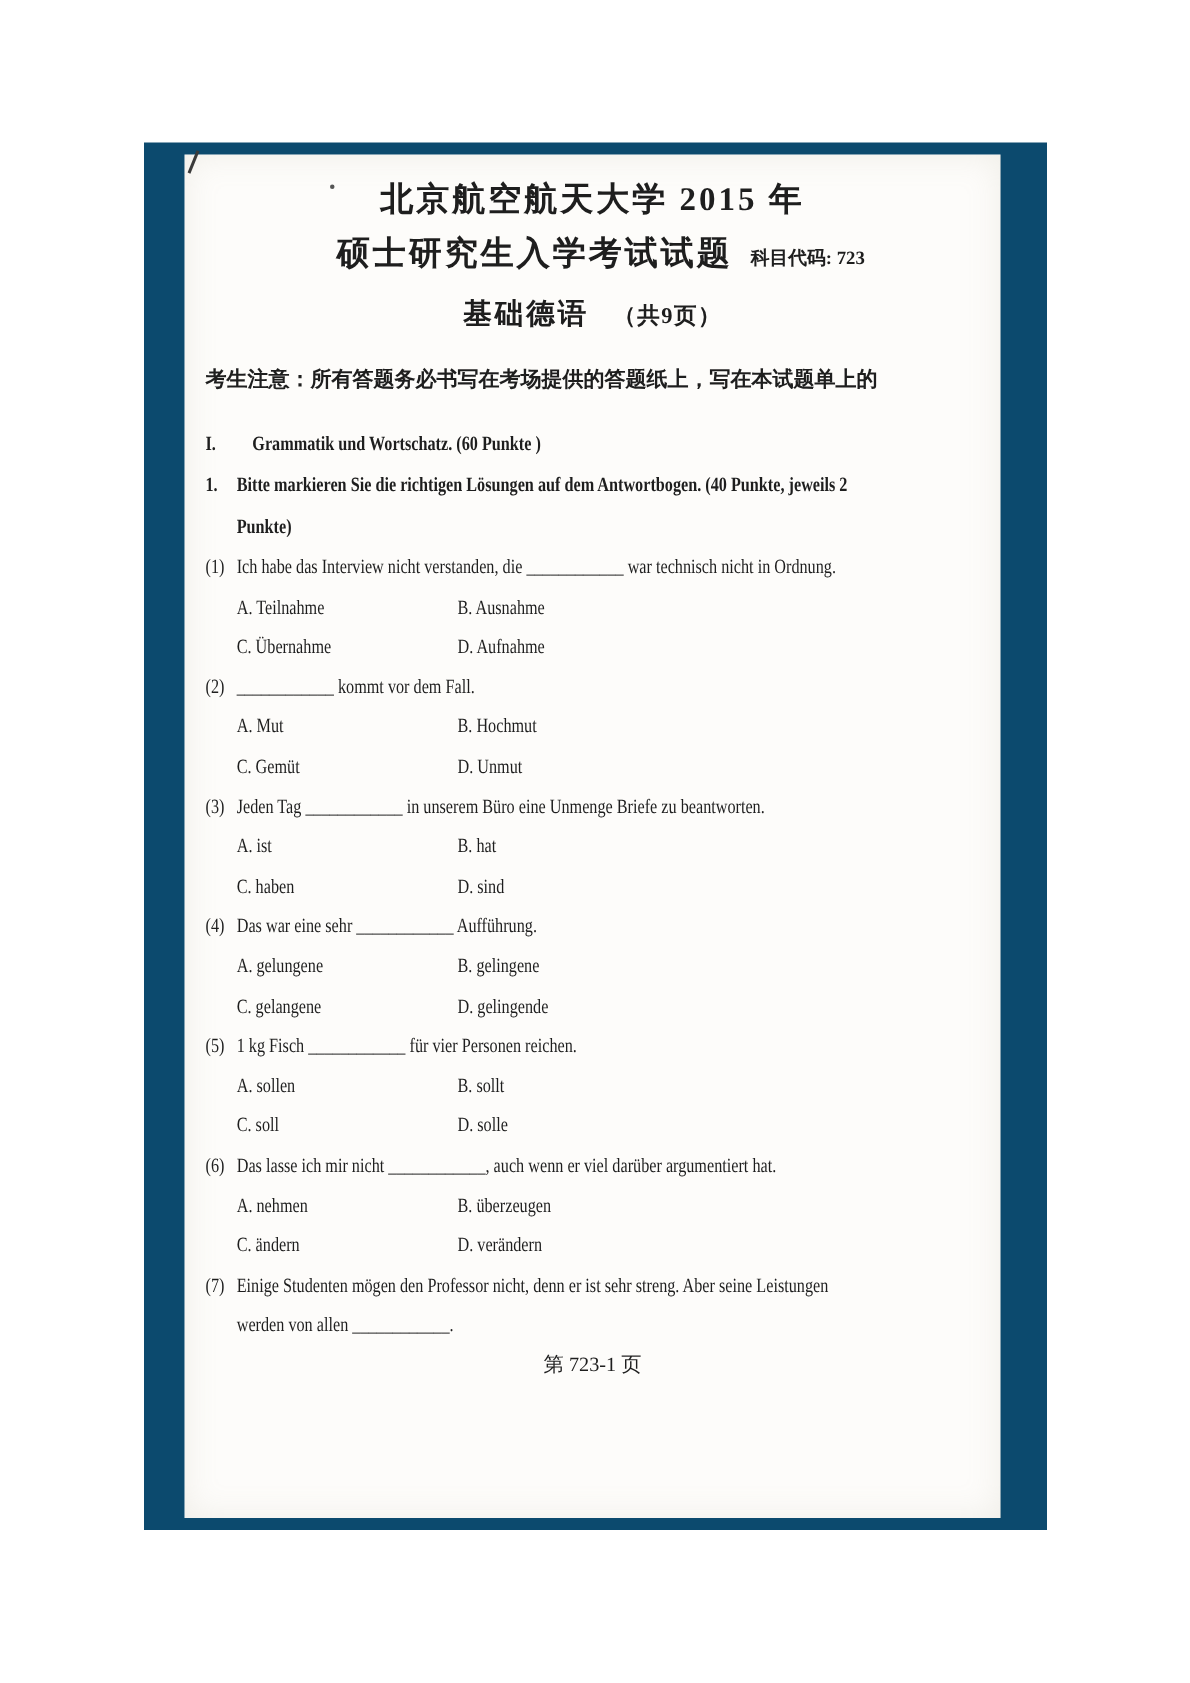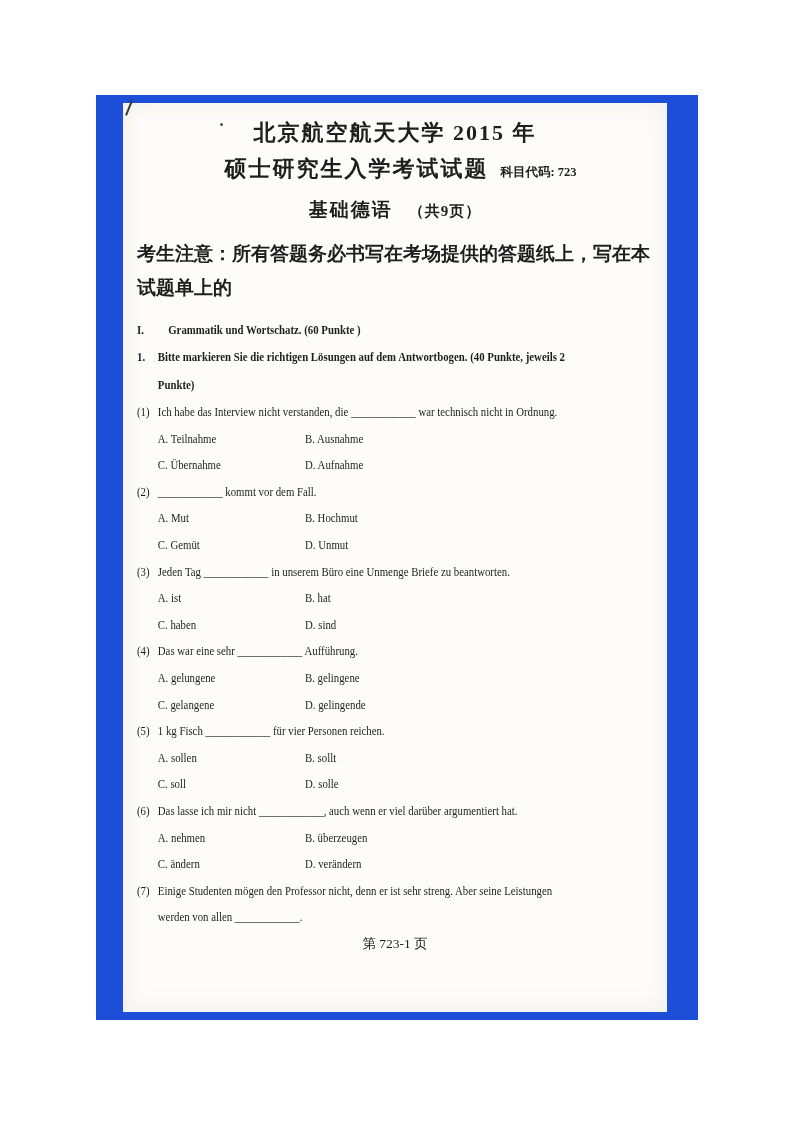--- a/index.html
+++ b/index.html
@@ -7,21 +7,21 @@
   body {
     position: relative;
     font-family: "Liberation Serif", "DejaVu Serif", serif;
     color: #1e1e1e;
     overflow: hidden;
   }
   .mat {
     position: absolute;
     left: 96px; top: 95px;
     width: 602px; height: 925px;
-    background: #1d4ed8;
+    background: #0c4a6e;
   }
   .paper {
     position: absolute;
     left: 27px; top: 8px;
     width: 544px; height: 909px;
     background: #fdfcfa;
     box-shadow: inset 0 0 22px rgba(180,170,150,0.18);
   }
   .pen-mark {
     position: absolute;
@@ -57,23 +57,23 @@
   .h3row {
     margin-top: 13px;
     text-align: center;
     font-weight: bold;
     line-height: 24px;
   }
   .h3 { font-size: 19px; letter-spacing: 2px; }
   .pages { font-size: 15px; margin-left: 12px; letter-spacing: 1px; }
   .notice {
     margin: 14px 14px 0;
-    font-family: Liberation Sans, sans-serif;
-    font-weight: bold;
-    font-size: 19px;
+    font-family: Liberation Mono, monospace;
+    font-weight: bold;
+    font-size: 14px;
     line-height: 34px;
   }
   
   .latin {
     transform: scaleX(0.8);
     transform-origin: 0 0;
     width: 645px;
     white-space: nowrap;
   }
   .sec {

